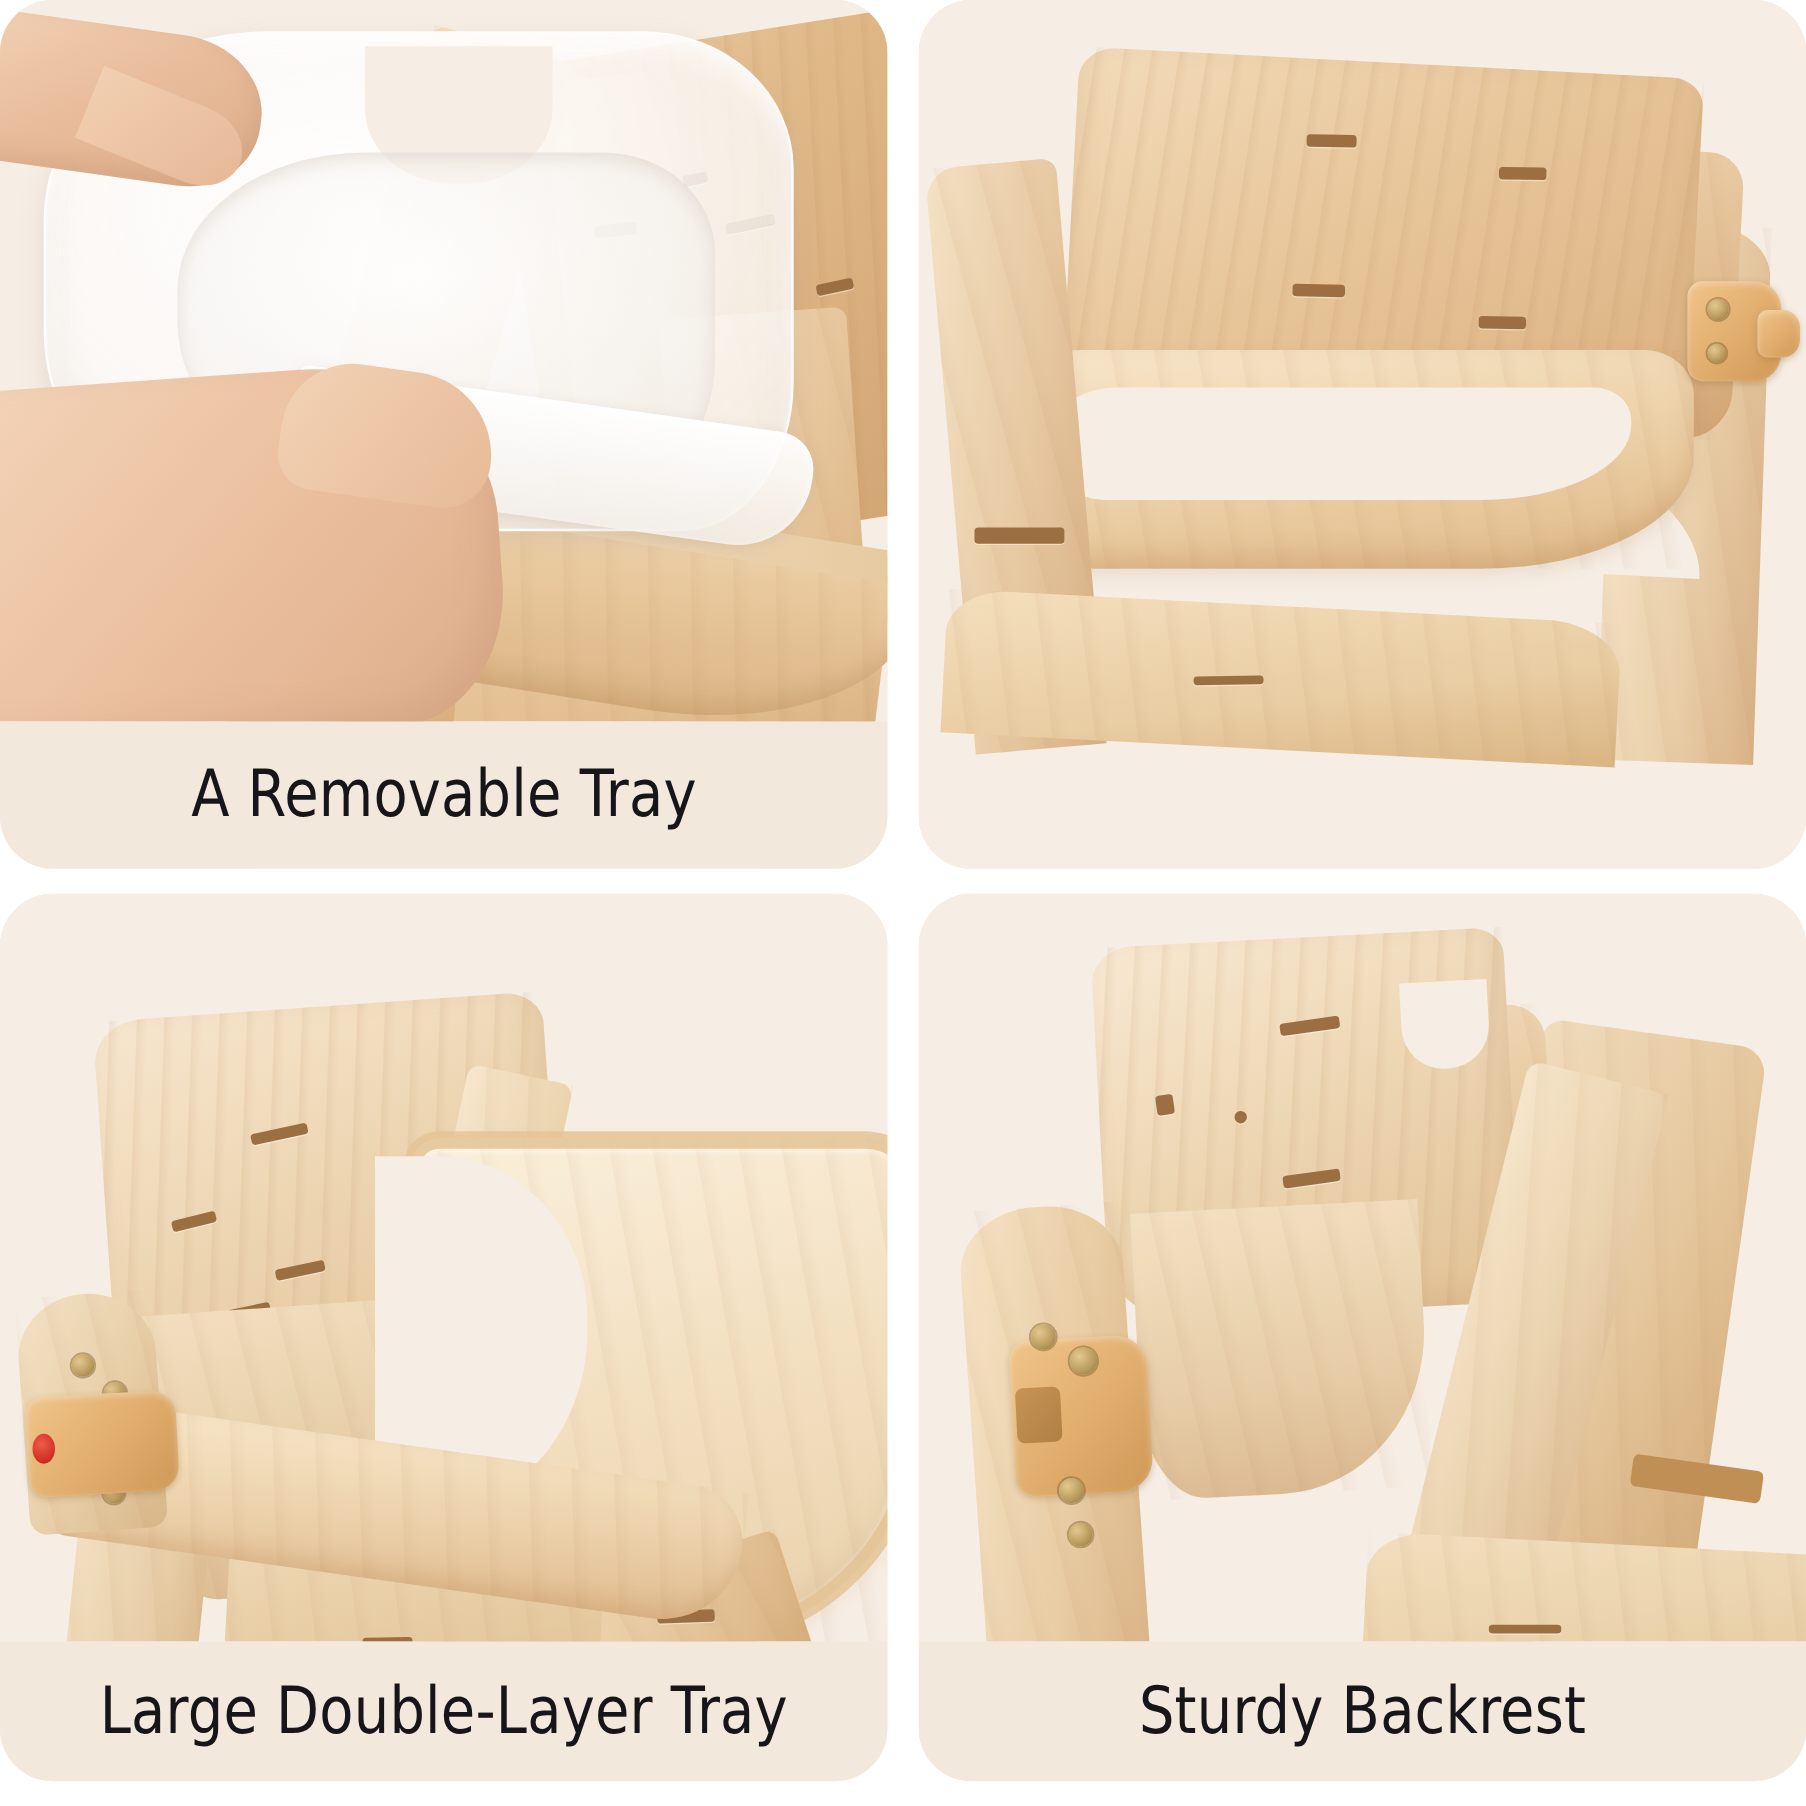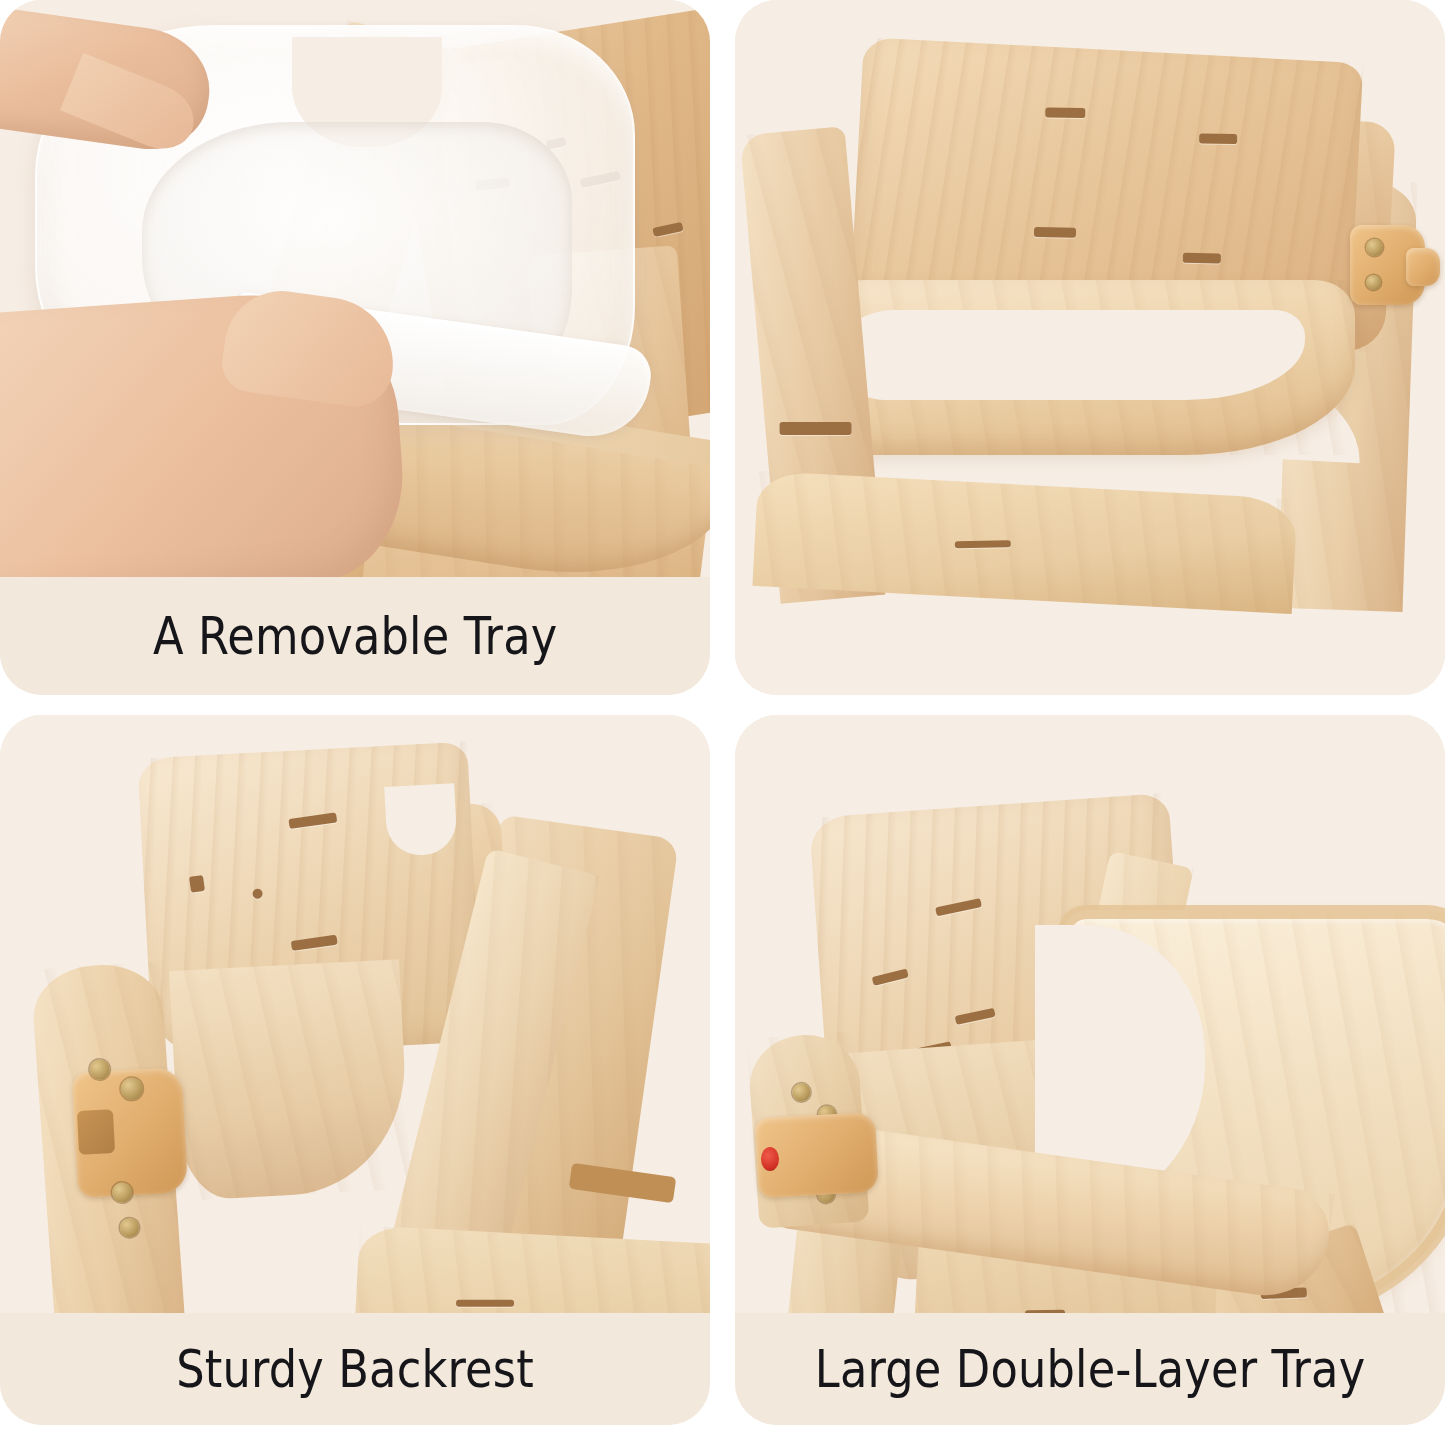--- a/index.html
+++ b/index.html
@@ -535,20 +535,80 @@
 
       <div class="latch c2-latch">
         <div class="screw" style="left:16px; top:14px; width:17px; height:17px;"></div>
         <div class="screw" style="left:16px; top:50px; width:15px; height:15px;"></div>
       </div>
       <div class="latch c2-latch-nub"></div>
     </div>
 
   </div>
 
+  <div class="feature-card card-doubletray">
+    <div class="photo-area">
+      <div class="c3-bg"></div>
+
+      <div class="part c3-backrest">
+        <div class="grain"></div>
+        <div class="slot" style="left:120px; top:95px; width:46px; height:9px; transform:rotate(-8deg);"></div>
+        <div class="slot" style="left:52px; top:160px; width:36px; height:9px; transform:rotate(-10deg);"></div>
+        <div class="slot" style="left:132px; top:205px; width:40px; height:9px; transform:rotate(-8deg);"></div>
+        <div class="slot" style="left:92px; top:235px; width:34px; height:8px; transform:rotate(-8deg);"></div>
+      </div>
+      <div class="part c3-backrest-lower">
+        <div class="grain-soft"></div>
+      </div>
+
+      <div class="part c3-backpost">
+        <div class="grain-soft"></div>
+        <div class="slot" style="left:26px; top:170px; width:16px; height:40px;"></div>
+      </div>
+
+      <div class="part c3-tray">
+        <div class="grain-soft"></div>
+      </div>
+      <div class="part c3-tray-rim"></div>
+      <div class="part c3-tray-cut"></div>
+
+      <div class="part c3-legright">
+        <div class="grain-soft"></div>
+        <div class="slot" style="left:58px; top:40px; width:46px; height:10px; transform:rotate(16deg);"></div>
+      </div>
+
+      <div class="part c3-seatpanel">
+        <div class="grain-soft"></div>
+        <div class="slot" style="left:110px; top:96px; width:40px; height:8px; transform:rotate(-4deg);"></div>
+      </div>
+
+      <div class="part c3-legleft">
+        <div class="grain-soft"></div>
+      </div>
+
+      <div class="part c3-frontrail">
+        <div class="grain-soft"></div>
+      </div>
+
+      <div class="part c3-bracket">
+        <div class="grain-soft"></div>
+        <div class="screw" style="left:42px; top:48px; width:18px; height:18px;"></div>
+        <div class="screw" style="left:66px; top:72px; width:18px; height:18px;"></div>
+        <div class="screw" style="left:60px; top:152px; width:17px; height:17px;"></div>
+      </div>
+
+      <div class="latch c3-latchblock"></div>
+      <div class="reddot c3-reddot"></div>
+    </div>
+
+    <div class="caption-bar">
+      <span class="caption-text">Large Double-Layer Tray</span>
+    </div>
+  </div>
+
   <div class="feature-card card-backrest">
     <div class="photo-area">
       <div class="c4-bg"></div>
 
       <div class="part c4-backpanel">
         <div class="grain-soft"></div>
       </div>
 
       <div class="part c4-backrest-ear">
         <div class="grain-soft"></div>
@@ -589,73 +649,13 @@
         <div class="screw" style="left:40px; top:148px; width:19px; height:19px;"></div>
       </div>
       <div class="part c4-latch-slot"></div>
     </div>
 
     <div class="caption-bar">
       <span class="caption-text">Sturdy Backrest</span>
     </div>
   </div>
 
-  <div class="feature-card card-doubletray">
-    <div class="photo-area">
-      <div class="c3-bg"></div>
-
-      <div class="part c3-backrest">
-        <div class="grain"></div>
-        <div class="slot" style="left:120px; top:95px; width:46px; height:9px; transform:rotate(-8deg);"></div>
-        <div class="slot" style="left:52px; top:160px; width:36px; height:9px; transform:rotate(-10deg);"></div>
-        <div class="slot" style="left:132px; top:205px; width:40px; height:9px; transform:rotate(-8deg);"></div>
-        <div class="slot" style="left:92px; top:235px; width:34px; height:8px; transform:rotate(-8deg);"></div>
-      </div>
-      <div class="part c3-backrest-lower">
-        <div class="grain-soft"></div>
-      </div>
-
-      <div class="part c3-backpost">
-        <div class="grain-soft"></div>
-        <div class="slot" style="left:26px; top:170px; width:16px; height:40px;"></div>
-      </div>
-
-      <div class="part c3-tray">
-        <div class="grain-soft"></div>
-      </div>
-      <div class="part c3-tray-rim"></div>
-      <div class="part c3-tray-cut"></div>
-
-      <div class="part c3-legright">
-        <div class="grain-soft"></div>
-        <div class="slot" style="left:58px; top:40px; width:46px; height:10px; transform:rotate(16deg);"></div>
-      </div>
-
-      <div class="part c3-seatpanel">
-        <div class="grain-soft"></div>
-        <div class="slot" style="left:110px; top:96px; width:40px; height:8px; transform:rotate(-4deg);"></div>
-      </div>
-
-      <div class="part c3-legleft">
-        <div class="grain-soft"></div>
-      </div>
-
-      <div class="part c3-frontrail">
-        <div class="grain-soft"></div>
-      </div>
-
-      <div class="part c3-bracket">
-        <div class="grain-soft"></div>
-        <div class="screw" style="left:42px; top:48px; width:18px; height:18px;"></div>
-        <div class="screw" style="left:66px; top:72px; width:18px; height:18px;"></div>
-        <div class="screw" style="left:60px; top:152px; width:17px; height:17px;"></div>
-      </div>
-
-      <div class="latch c3-latchblock"></div>
-      <div class="reddot c3-reddot"></div>
-    </div>
-
-    <div class="caption-bar">
-      <span class="caption-text">Large Double-Layer Tray</span>
-    </div>
-  </div>
-
 </div>
 
 </body></html>

